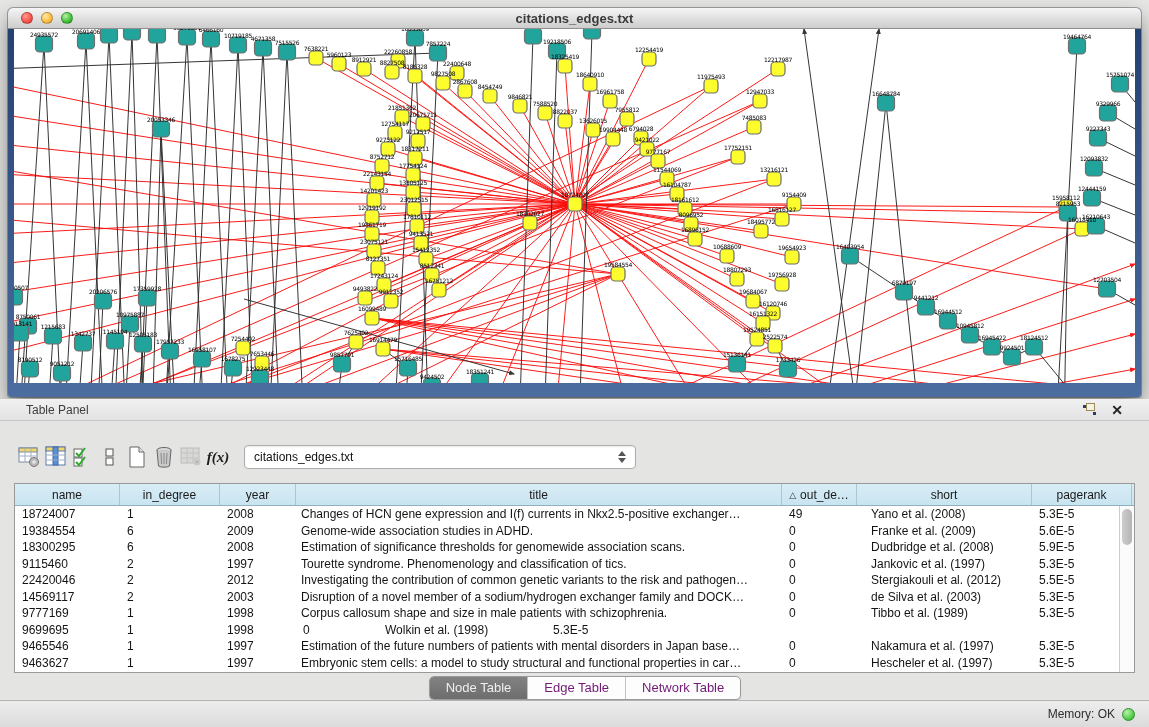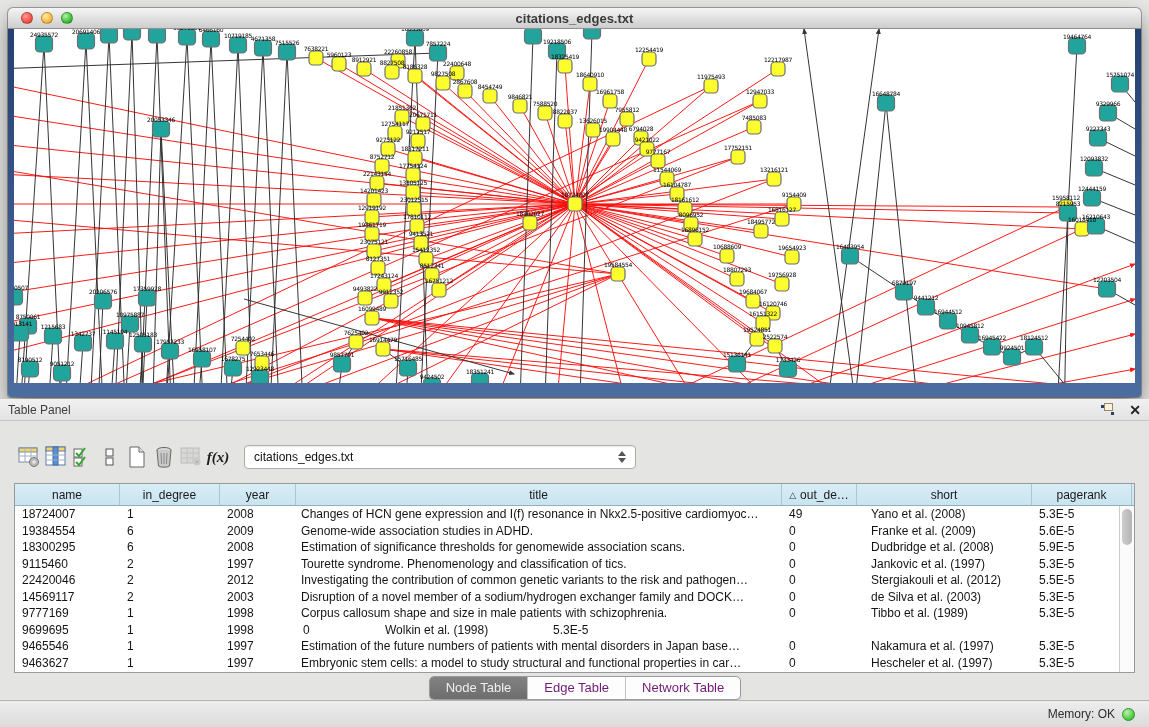--- a/index.html
+++ b/index.html
@@ -18,21 +18,21 @@
   .dot.red { background:radial-gradient(circle at 35% 30%, #ff9a94,#f75349 60%,#d93a30); }
   .dot.yellow { background:radial-gradient(circle at 35% 30%, #ffe9a8,#fdbc40 60%,#dd9a20); }
   .dot.green { background:radial-gradient(circle at 35% 30%, #b9f0a8,#3ec23a 60%,#2a9a28); }
   .win-title { font-size:13px; font-weight:bold; color:#3a3a3a; }
   .canvas-wrap { position:absolute; left:6px; top:21px; width:1121px; height:354px; background:#ffffff; overflow:hidden; }
   .canvas-wrap svg { display:block; width:100%; height:100%; }
 
   
   .table-panel { position:absolute; left:0; top:399px; width:1149px; height:328px; background:#e4e4e3; }
   .panel-header { height:22px; background:linear-gradient(#f1f1f1,#e3e3e3); border-bottom:1px solid #c6c6c6;
-    display:flex; align-items:center; padding:0 8px; font-size:12px; color:#3d3d3d; }
+    display:flex; align-items:center; padding:0 26px; font-size:12px; color:#3d3d3d; }
   .panel-header-spacer { flex:1; }
   .float-ic { width:14px; height:13px; position:relative; margin-right:14px; }
   .float-ic .sq1 { position:absolute; left:3px; top:0; width:9px; height:8px; border:1px solid #9a8a55; background:#f6f2e2; }
   .float-ic .sq2 { position:absolute; left:0; top:2px; width:3px; height:3px; background:#2b3f66; }
   .float-ic .sq3 { position:absolute; left:10px; top:9px; width:3px; height:3px; background:#2b3f66; }
   .close-x { font-size:14px; font-weight:bold; color:#222; line-height:1; }
 
   .toolbar { position:absolute; left:16px; top:42px; height:32px; display:flex; align-items:center; gap:1px;justify-content:space-between; }
   .tb-ic { width:26px; height:26px; display:flex; align-items:center; justify-content:center; }
   .fx { font-family:"Liberation Serif",serif; font-style:italic; font-weight:bold; font-size:15px; color:#1c1c1c; }
@@ -661,21 +661,21 @@
         </div>
         <div class="th c6">
           <span>pagerank</span>
         </div>
       </div>
     <div class="tbody" id="tbody">
         <div class="tr">
           <div class="td c0">18724007</div>
           <div class="td c1">1</div>
           <div class="td c2">2008</div>
-          <div class="td c3">Changes of HCN gene expression and I(f) resonance in Nkx2.5-positive cardiomyoc…</div>
+          <div class="td c3">Changes of HCN gene expression and I(f) currents in Nkx2.5-positive exchanger…</div>
           <div class="td c4">49</div>
           <div class="td c5">Yano et al. (2008)</div>
           <div class="td c6">5.3E-5</div>
         </div>
         <div class="tr">
           <div class="td c0">19384554</div>
           <div class="td c1">6</div>
           <div class="td c2">2009</div>
           <div class="td c3">Genome-wide association studies in ADHD.</div>
           <div class="td c4">0</div>

